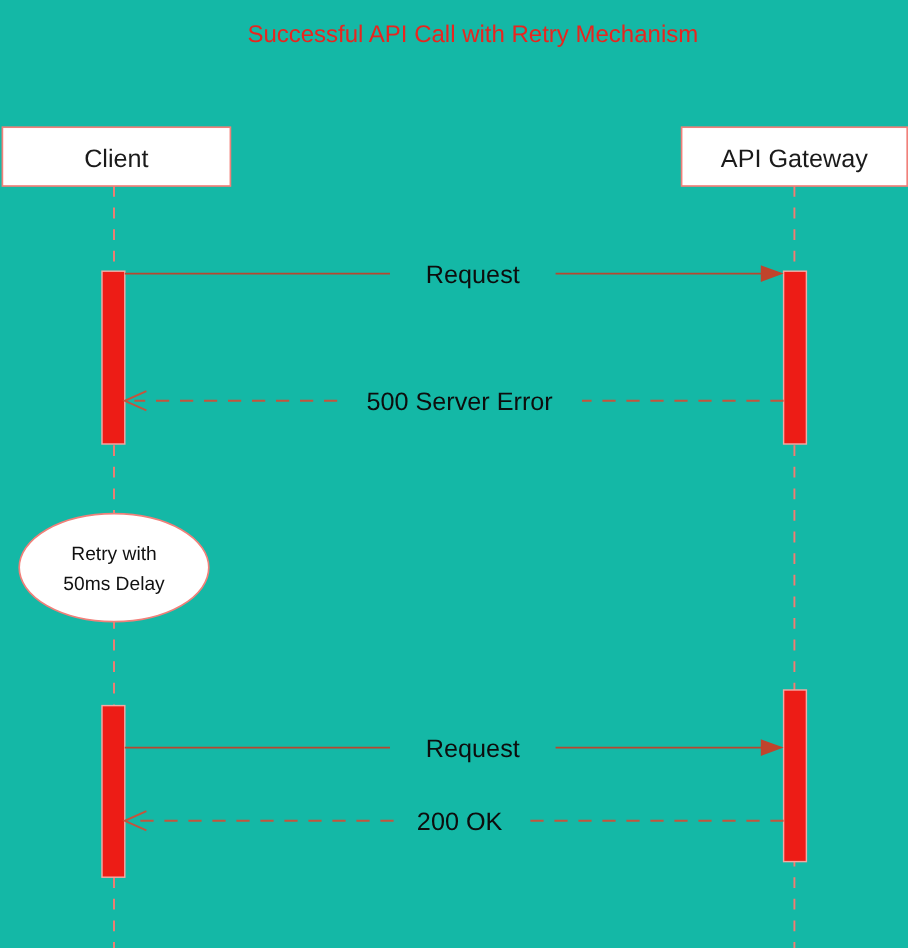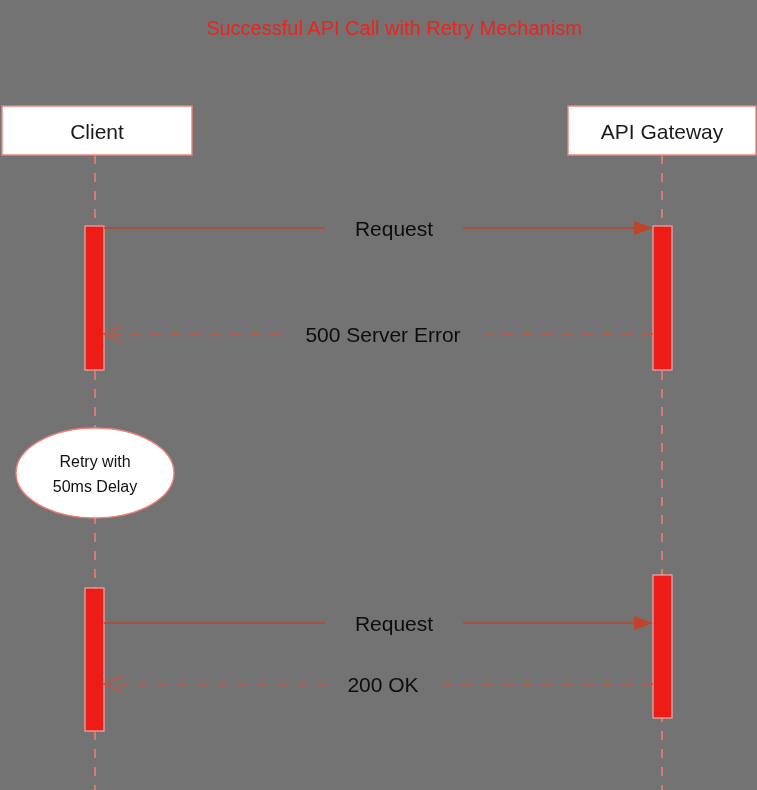--- a/index.html
+++ b/index.html
@@ -4,21 +4,21 @@
 <style>
   html, body {
     margin: 0;
     padding: 0;
     background: #ffffff;
   }
   #diagram-root {
     position: relative;
     width: 757px;
     height: 790px;
-    background: #737373;
+    background: #14b8a6;
     overflow: hidden;
     font-family: "Liberation Sans", sans-serif;
   }
   #diagram-svg {
     position: absolute;
     left: 0;
     top: 0;
     width: 757px;
     height: 790px;
   }

